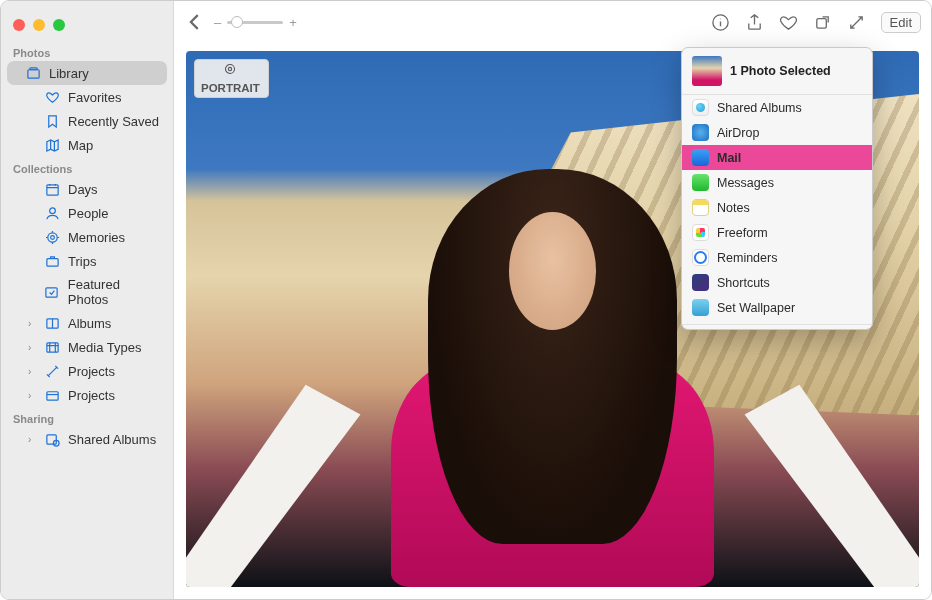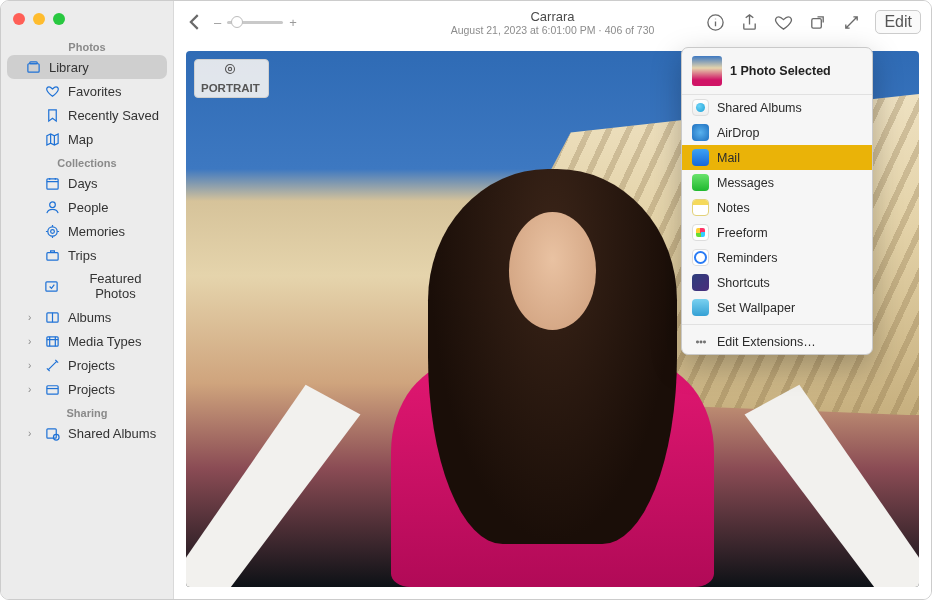--- a/index.html
+++ b/index.html
@@ -18,22 +18,21 @@
   overflow: hidden;
   background: #fdfdfd;
   position: relative;
 }
 .sidebar {
   width: 173px;
   background: #ececec;
   border-right: 1px solid #d9d9d9;
   display: flex;
   flex-direction: column;
-  padding-top: 6px;
-  text-align: center;
+  padding-top: 12px;
 }
 .traffic-lights {
   display: flex;
   gap: 8px;
   padding: 6px 12px 10px;
 }
 .tl { width: 12px; height: 12px; border-radius: 50%; }
 .tl.red { background: #ff5f57; }
 .tl.yellow { background: #febc2e; }
 .tl.green { background: #28c840; }
@@ -107,21 +106,21 @@
 }
 .title-block .title { font-size: 13px; font-weight:500; color:#4a4a4a; }
 .title-block .sub { font-size: 10.5px; color: #8c8c8c; }
 .tb-right {
   margin-left:auto; display:flex; align-items:center; gap:14px;
   color:#6a6a6a;
 }
 .tb-icon { width:20px; height:20px; display:flex; align-items:center; justify-content:center; }
 .tb-icon svg { width:19px; height:19px; }
 .edit-btn {
-  font-size:16px; color:#555; padding:2px 8px; border:1px solid #ccc; border-radius:5px; background:#fafafa;
+  font-size:13px; color:#555; padding:2px 8px; border:1px solid #ccc; border-radius:5px; background:#fafafa;
 }
 .photo-area {
   flex:1; display:flex; align-items:center; justify-content:center; padding:8px 12px 12px;
   position:relative;
 }
 .photo {
   width: 100%; height: 100%;
   border-radius:4px;
   position:relative;
   overflow:hidden;
@@ -203,21 +202,21 @@
   width:30px; height:30px; border-radius:3px;
   background: linear-gradient(180deg,#3d78c1 0%, #e5d4ac 40%, #d01466 80%);
 }
 .pop-head .label { font-size:12.5px; font-weight:700; color:#222; }
 .pop-list .row {
   display:flex; align-items:center; gap:8px;
   padding:4px 10px;
   font-size:12.5px;
   color:#2b2b2b;
 }
-.pop-list .row.sel { background:#eab308; }
+.pop-list .row.sel { background:#ec4899;font-weight:bold; }
 .pop-sep { height:1px; background:#e1e1e1; margin:4px 0; }
 .appicon { width:17px; height:17px; border-radius:4px; display:flex; align-items:center; justify-content:center; font-size:11px; color:#fff;}
 .ic-shared { background:linear-gradient(#fff,#eee); border:1px solid #ddd; }
 .ic-shared::after { content:""; width:9px; height:9px; border-radius:50%; background:radial-gradient(circle at 35% 35%, #6dd3f7, #1aa1d6); }
 .ic-airdrop { background:radial-gradient(circle,#58b1ee 0%, #1e6fbf 100%); }
 .ic-mail { background:linear-gradient(#3da2f5,#1667d8); }
 .ic-messages { background:linear-gradient(#69e36b,#1fb82f); }
 .ic-notes { background:linear-gradient(#fff,#fff); border:1px solid #e3d27a; position:relative;}
 .ic-notes::before{content:"";position:absolute;top:0;left:0;right:0;height:5px;background:#f5d95a;border-radius:3px 3px 0 0;}
 .ic-freeform { background:#fff; border:1px solid #ddd; position:relative;}
@@ -382,24 +381,20 @@
             <path d="M10 3 5 8l5 5"></path>
           </svg>
       </div>
       <div class="zoom">
         <span>–</span>
         <div class="track">
             <div class="thumb"></div>
           </div>
         <span>+</span>
       </div>
-      <div class="title-block">
-        <div class="title">Carrara</div>
-        <div class="sub">August 21, 2023 at 6:01:00 PM  ·  406 of 730</div>
-      </div>
       <div class="tb-right">
         <div class="tb-icon">
             <svg viewBox="0 0 20 20" fill="none" stroke="currentColor" stroke-width="1.4">
               <circle cx="10" cy="10" r="8"></circle>
               <path d="M10 9v5M10 6v.5"></path>
             </svg>
           </div>
         <div class="tb-icon">
             <svg viewBox="0 0 20 20" fill="none" stroke="currentColor" stroke-width="1.4">
               <path d="M10 2v10M6 5l4-3 4 3M4 11v5a1 1 0 0 0 1 1h10a1 1 0 0 0 1-1v-5"></path>
@@ -481,27 +476,15 @@
           <div class="row">
             <span class="appicon ic-shortcuts"></span>
             <span>Shortcuts</span>
           </div>
           <div class="row">
             <span class="appicon ic-wallpaper"></span>
             <span>Set Wallpaper</span>
           </div>
         </div>
       <div class="pop-sep"></div>
-      <div class="pop-list">
-        <div class="row">
-          <span class="appicon ic-ext">
-              <svg viewBox="0 0 16 16" fill="none" stroke="#6a6a6a" stroke-width="1.4">
-                <circle cx="4" cy="8" r="1"></circle>
-                <circle cx="8" cy="8" r="1"></circle>
-                <circle cx="12" cy="8" r="1"></circle>
-              </svg>
-            </span>
-          <span>Edit Extensions…</span>
-        </div>
-      </div>
     </div>
   </div>
 </div>
 
 </body></html>

